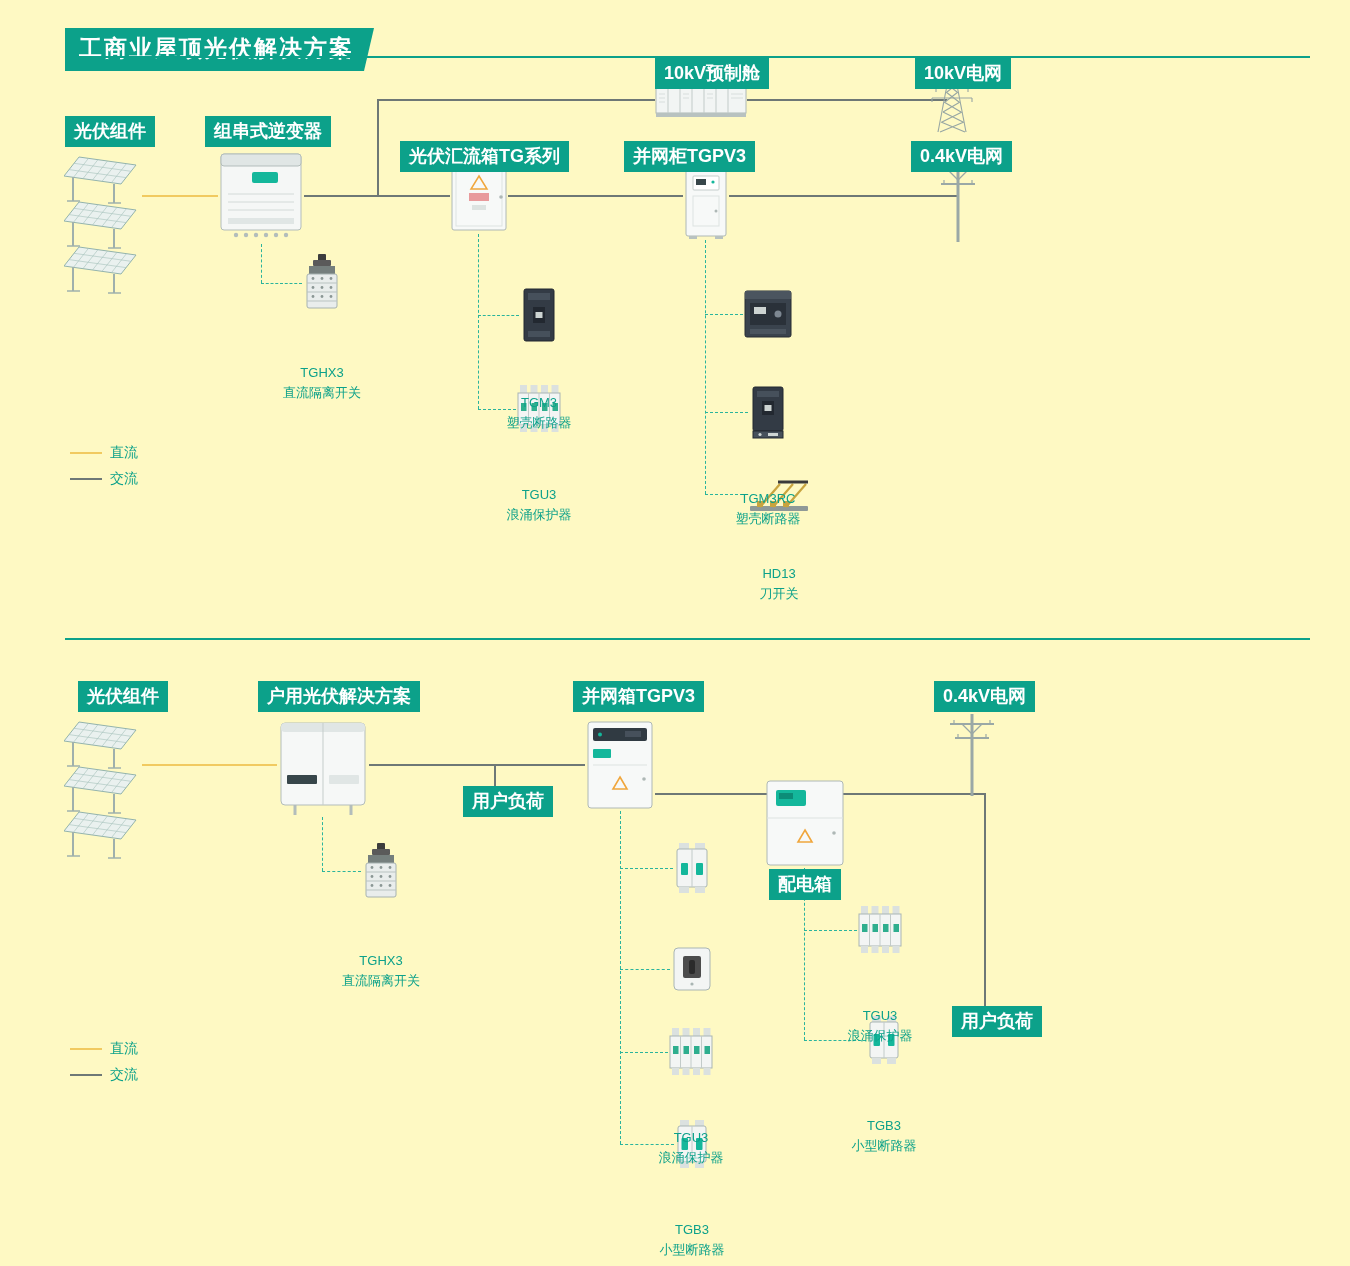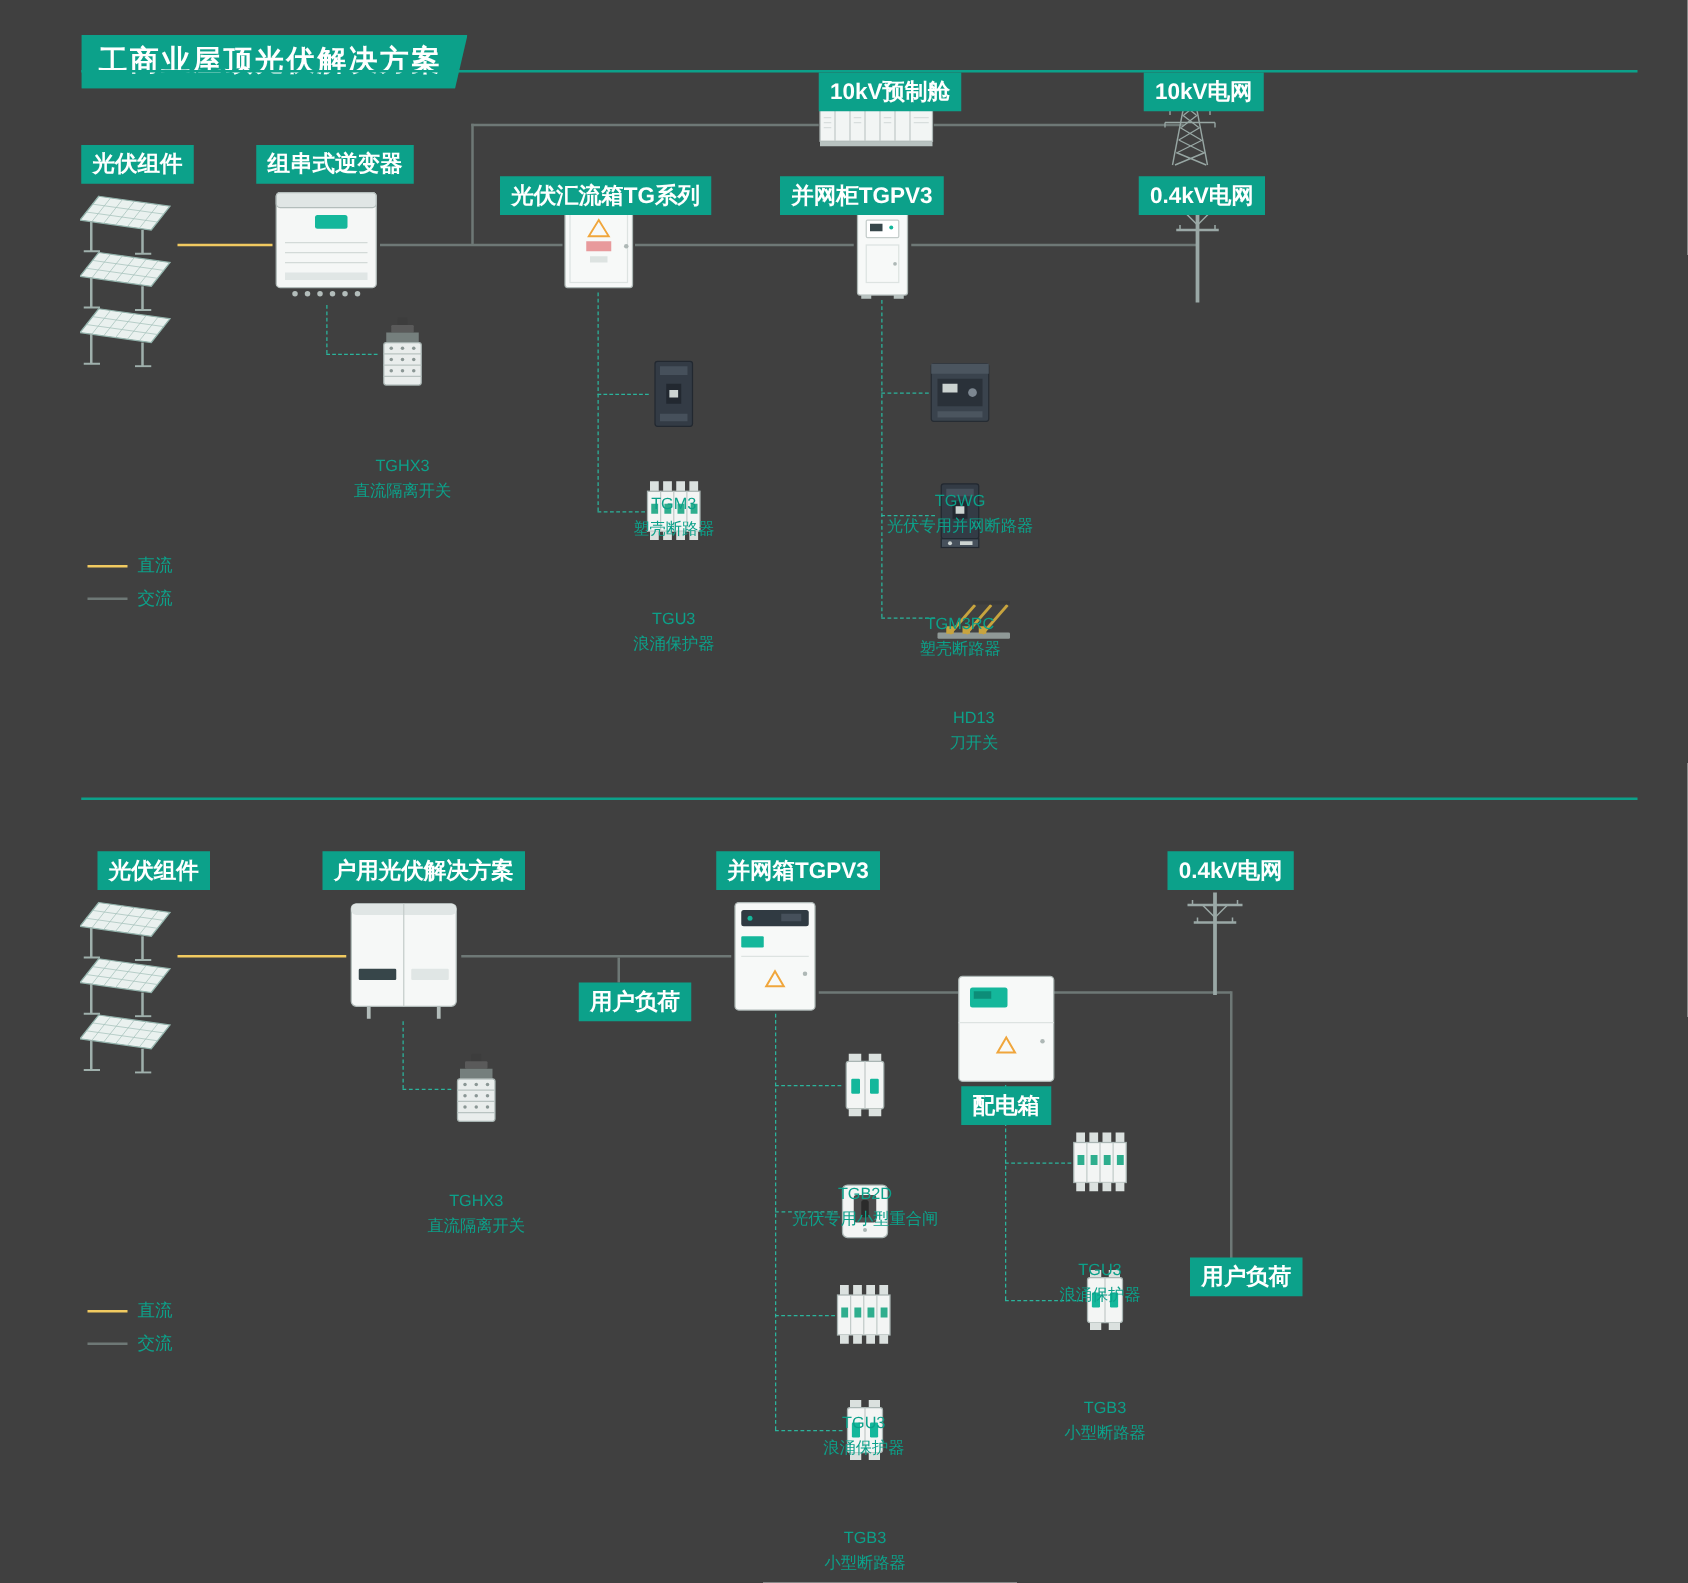--- a/index.html
+++ b/index.html
@@ -1,18 +1,18 @@
 <!DOCTYPE html>
 <html style="--teal: #0ca18a; --dc: #f1ca60; --ac: #6e7876; --dash: #2ab49c;"><head>
 <meta charset="utf-8">
 <style>
   :root{ --teal:#0ca18a; --dc:#f1ca60; --ac:#6e7876; --dash:#2ab49c; }
   *{box-sizing:border-box;}
   body{margin:0;background:#fff;font-family:"Liberation Sans","DejaVu Sans",sans-serif;}
-  .canvas{position:relative;width:1350px;height:1266px;background:#404040;overflow:hidden;}
+  .canvas{position:relative;width:1350px;height:1266px;background:#fef9c3;overflow:hidden;}
   .sprite{position:absolute;width:0;height:0;overflow:hidden;}
   .title-badge{position:absolute;background:var(--teal);color:#fff;font-size:23px;font-weight:bold;letter-spacing:2px;padding:5px 20px 7px 14px;clip-path:polygon(0 0,100% 0,calc(100% - 10px) 100%,0 100%);white-space:nowrap;}
   .title-line{position:absolute;height:2px;background:var(--teal);}
   .badge{position:absolute;background:var(--teal);color:#fff;font-size:18px;font-weight:bold;padding:3px 9px 4px;white-space:nowrap;}
   .cap{position:absolute;text-align:center;color:var(--teal);font-size:13px;line-height:1.55;margin-top:47px;}
   .ln{position:absolute;}
   .dc{background:var(--dc);}
   .ac{background:var(--ac);}
   .dsh-v{position:absolute;border-left:1px dashed var(--dash);}
   .dsh-h{position:absolute;border-top:1px dashed var(--dash);}
@@ -361,24 +361,20 @@
     <div>直流隔离开关</div>
   </div>
   <div class="cap" style="left:454px;top:346px;width:170px">
     <div>TGM3</div>
     <div>塑壳断路器</div>
   </div>
   <div class="cap" style="left:454px;top:438px;width:170px">
     <div>TGU3</div>
     <div>浪涌保护器</div>
   </div>
-  <div class="cap" style="left:683px;top:344px;width:170px">
-    <div>TGWG</div>
-    <div>光伏专用并网断路器</div>
-  </div>
   <div class="cap" style="left:683px;top:442px;width:170px">
     <div>TGM3RC</div>
     <div>塑壳断路器</div>
   </div>
   <div class="cap" style="left:694px;top:517px;width:170px">
     <div>HD13</div>
     <div>刀开关</div>
   </div>
 
   <div class="ln dc" style="left:70px;top:452px;width:32px;height:2px"></div>
@@ -453,24 +449,20 @@
   <div class="badge" style="left:573px;top:681px">并网箱TGPV3</div>
   <div class="badge" style="left:934px;top:681px">0.4kV电网</div>
   <div class="badge" style="left:463px;top:786px">用户负荷</div>
   <div class="badge" style="left:769px;top:869px">配电箱</div>
   <div class="badge" style="left:952px;top:1006px">用户负荷</div>
 
   <div class="cap" style="left:296px;top:904px;width:170px">
     <div>TGHX3</div>
     <div>直流隔离开关</div>
   </div>
-  <div class="cap" style="left:602px;top:898px;width:180px">
-    <div>TGB2D</div>
-    <div>光伏专用小型重合闸</div>
-  </div>
   <div class="cap" style="left:606px;top:1081px;width:170px">
     <div>TGU3</div>
     <div>浪涌保护器</div>
   </div>
   <div class="cap" style="left:607px;top:1173px;width:170px">
     <div>TGB3</div>
     <div>小型断路器</div>
   </div>
   <div class="cap" style="left:795px;top:959px;width:170px">
     <div>TGU3</div>

